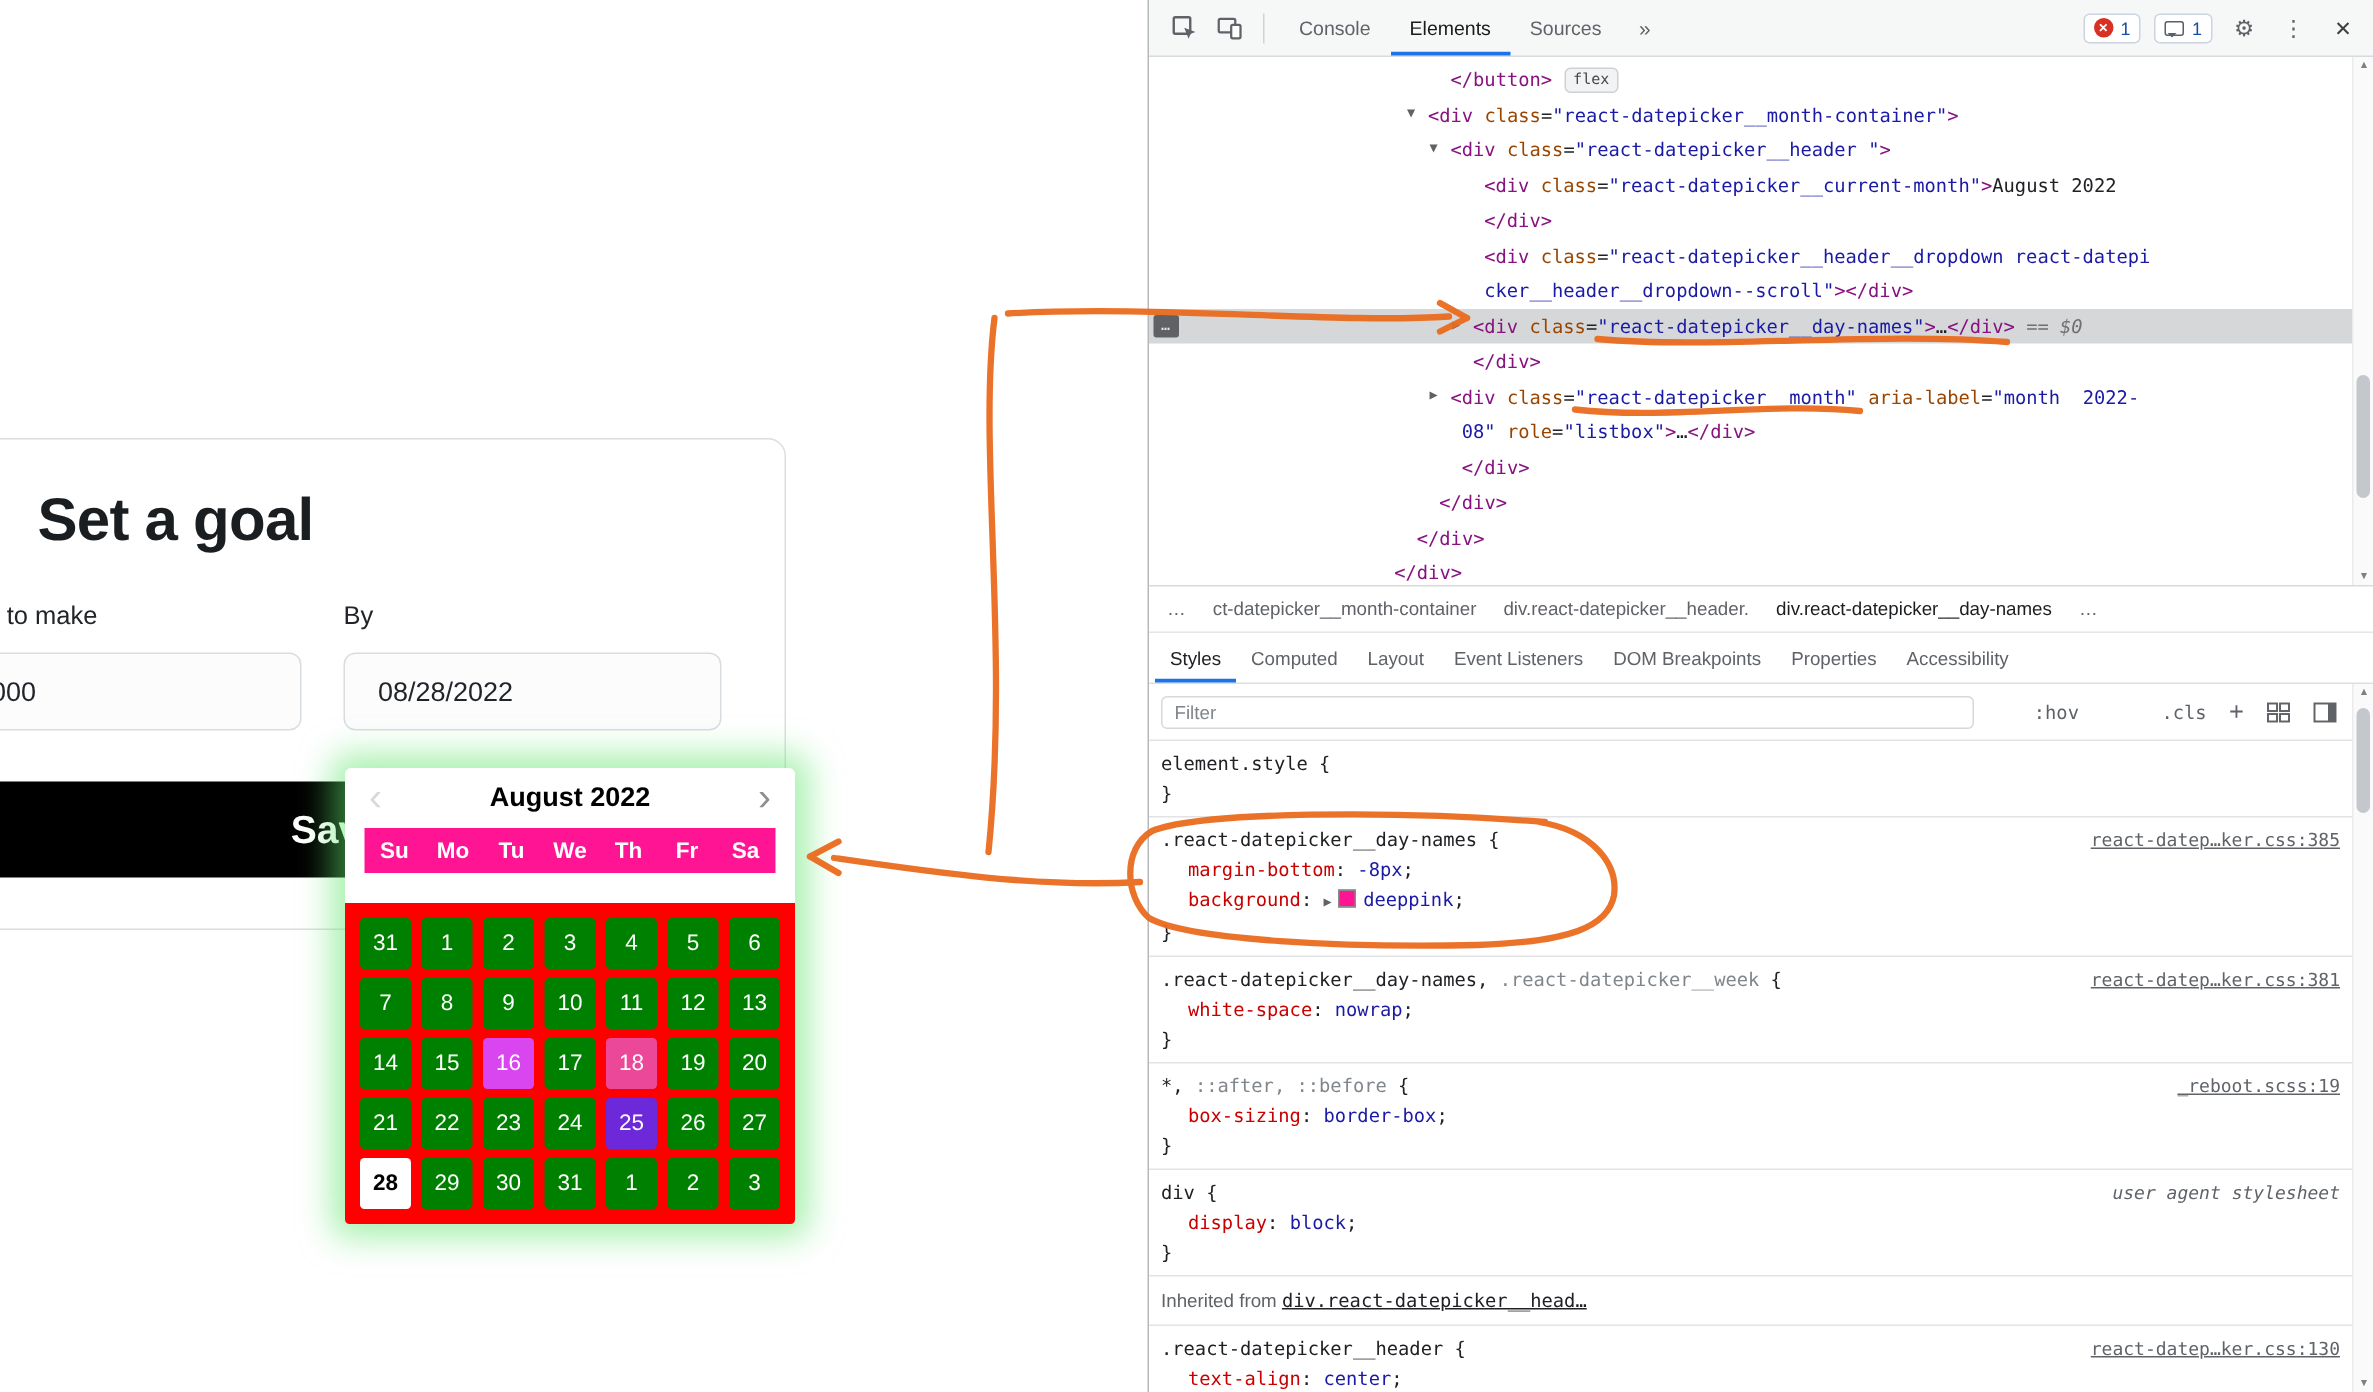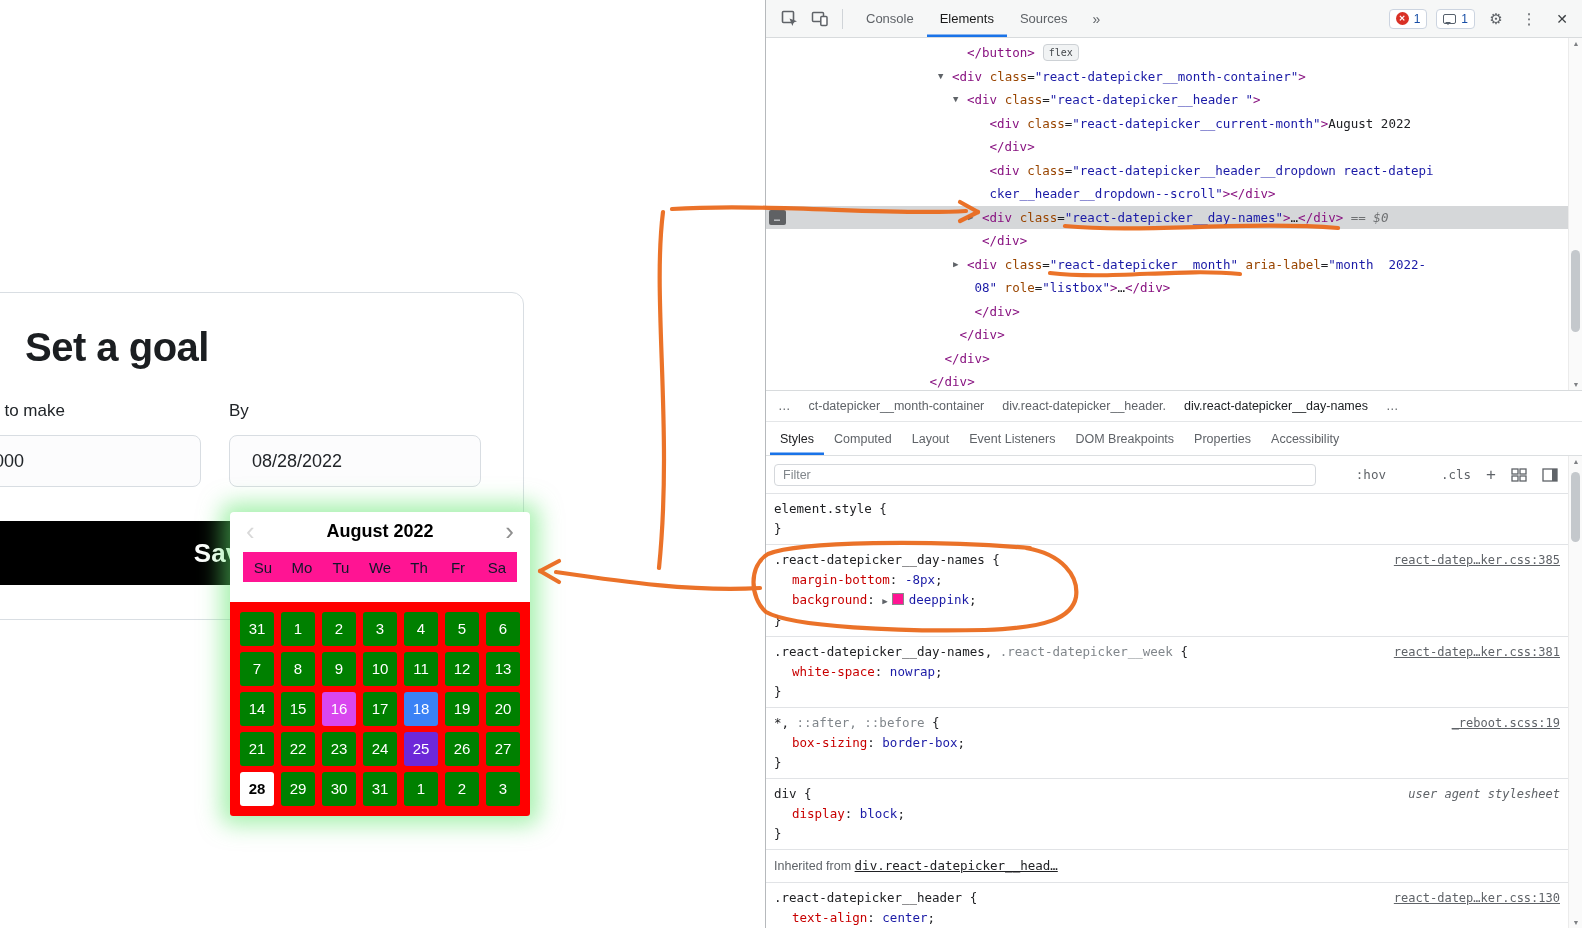--- a/index.html
+++ b/index.html
@@ -25,21 +25,21 @@
   
   .datepicker{position:absolute;left:230px;top:512px;width:300px;background:#fff;border-radius:4px;z-index:3;
               box-shadow:0 0 22px 9px rgba(96,230,110,0.55);}
   .dp-header{position:relative;height:40px;}
   .dp-title{position:absolute;left:0;right:0;top:9px;text-align:center;font-size:18px;font-weight:700;color:#000;}
   .dp-nav{position:absolute;top:2px;font-size:26px;line-height:34px;cursor:pointer;}
   .dp-prev{left:16px;color:#d9d9d9;}
   .dp-next{right:16px;color:#8f8f8f;}
   .dp-daynames{margin:0 13px;height:30px;background:#ff1493;display:grid;
                grid-template-columns:repeat(7,36px);justify-content:space-between;align-items:center;padding:0 2px;}
-  .dp-dayname{color:#0f172a;font-size:15px;text-align:center;}
+  .dp-dayname{color:#ffffff;font-size:15px;text-align:center;font-weight:bold;}
   .dp-month{margin-top:20px;background:#ff0000;padding:10px 10px 8px 10px;border-radius:0 0 3px 3px;}
   .dp-week{display:grid;grid-template-columns:repeat(7,34px);justify-content:space-between;margin-bottom:6px;}
   .dp-week:last-child{margin-bottom:2px;}
   .dp-day{height:34px;line-height:34px;text-align:center;background:#008000;color:#fff;
           font-size:15px;border-radius:3px;cursor:pointer;}
   .dp-day--selected{background:#fff;color:#000;font-weight:700;}
 
   
   .devtools{position:absolute;left:765px;top:0;width:817px;height:928px;background:#fff;
             border-left:1px solid #b6b9bc;box-sizing:border-box;}
@@ -178,21 +178,21 @@
             <div class="dp-day" style="background: rgb(0, 128, 0);">10</div>
             <div class="dp-day" style="background: rgb(0, 128, 0);">11</div>
             <div class="dp-day" style="background: rgb(0, 128, 0);">12</div>
             <div class="dp-day" style="background: rgb(0, 128, 0);">13</div>
           </div>
           <div class="dp-week">
             <div class="dp-day" style="background: rgb(0, 128, 0);">14</div>
             <div class="dp-day" style="background: rgb(0, 128, 0);">15</div>
             <div class="dp-day" style="background: #d946ef;">16</div>
             <div class="dp-day" style="background: rgb(0, 128, 0);">17</div>
-            <div class="dp-day" style="background: #3b82f6;">18</div>
+            <div class="dp-day" style="background: #ec4899;">18</div>
             <div class="dp-day" style="background: rgb(0, 128, 0);">19</div>
             <div class="dp-day" style="background: rgb(0, 128, 0);">20</div>
           </div>
           <div class="dp-week">
             <div class="dp-day" style="background: rgb(0, 128, 0);">21</div>
             <div class="dp-day" style="background: rgb(0, 128, 0);">22</div>
             <div class="dp-day" style="background: rgb(0, 128, 0);">23</div>
             <div class="dp-day" style="background: rgb(0, 128, 0);">24</div>
             <div class="dp-day" style="background: #6d28d9;">25</div>
             <div class="dp-day" style="background: rgb(0, 128, 0);">26</div>

